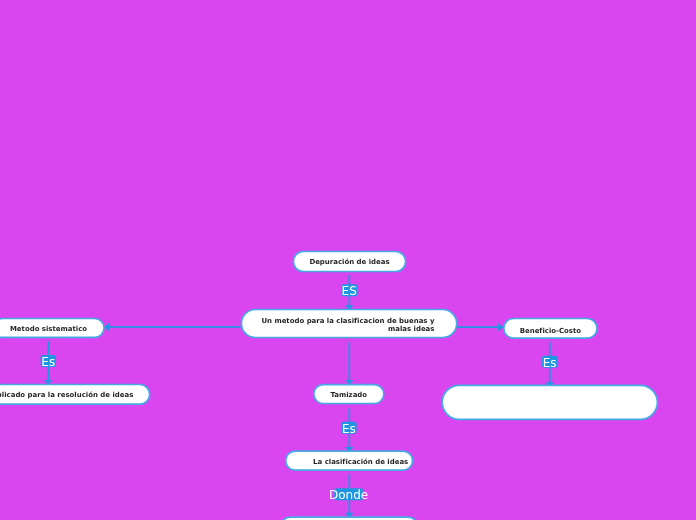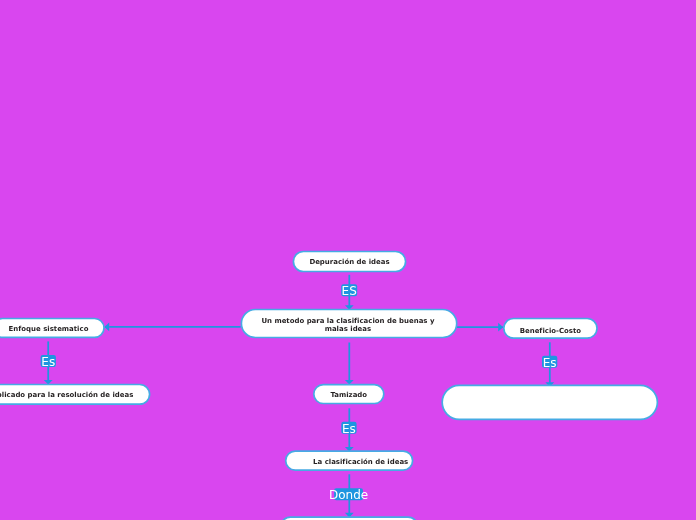--- a/index.html
+++ b/index.html
@@ -2,21 +2,21 @@
 <html><head>
 <meta charset="utf-8">
 <style>
   html,body{margin:0;padding:0;background:#ffffff;}
   body{-webkit-font-smoothing:antialiased;width:696px;height:520px;overflow:hidden;font-family:"DejaVu Sans","Liberation Sans",sans-serif;}
   #canvas{-webkit-font-smoothing:antialiased;position:relative;width:696px;height:520px;background:#d946ef;overflow:hidden;}
   svg.layer{position:absolute;left:0;top:0;width:696px;height:520px;}
   .node{position:absolute;box-sizing:border-box;display:flex;align-items:center;justify-content:center;}
   .node .txt{transform:translateZ(0);font-variant-ligatures:none;font-feature-settings:"liga" 0,"clig" 0;font-weight:700;color:#231f20;font-size:6.96px;line-height:8.4px;white-space:pre-line;position:relative;top:1.6px;}
   .node.left{justify-content:flex-start;}
-  .node.left .txt{text-align:center;}
+  .node.left .txt{text-align:right;}
   .elabel span{position:relative;top:1.3px;transform:translateZ(0);}
   .elabel{position:absolute;box-sizing:border-box;display:flex;align-items:center;justify-content:center;color:#ffffff;font-size:12px;font-weight:400;line-height:1;white-space:nowrap;}
 </style>
 </head>
 <body>
 
 <div id="canvas">
 
   <svg class="layer" viewBox="0 0 696 520">
     <g stroke="#1E96E0" stroke-width="1.75" fill="none" shape-rendering="geometricPrecision">
@@ -65,21 +65,21 @@
   <div class="node" style="left:293.4px;top:251.5px;width:112.2px;height:20px;">
     <span class="txt" style="top:0.6px">Depuración de ideas</span>
   </div>
 
   <div class="node left" style="left:241.4px;top:309.5px;width:215.3px;height:28px;padding-left:20px;">
     <span class="txt">Un metodo para la clasificacion de buenas y
 malas ideas</span>
   </div>
 
   <div class="node" style="left:-7px;top:318.5px;width:111px;height:18.9px;">
-    <span class="txt">Enfoque sistematico</span>
+    <span class="txt">Metodo sistematico</span>
   </div>
 
   <div class="node" style="left:503.8px;top:318.5px;width:93.2px;height:23px;">
     <span class="txt" style="top:0.8px">Beneficio-Costo</span>
   </div>
 
   <div class="node" style="left:-56px;top:384.5px;width:205.6px;height:19.7px;">
     <span class="txt" style="top:0.8px">Metodo aplicado para la resolución de ideas</span>
   </div>
 

